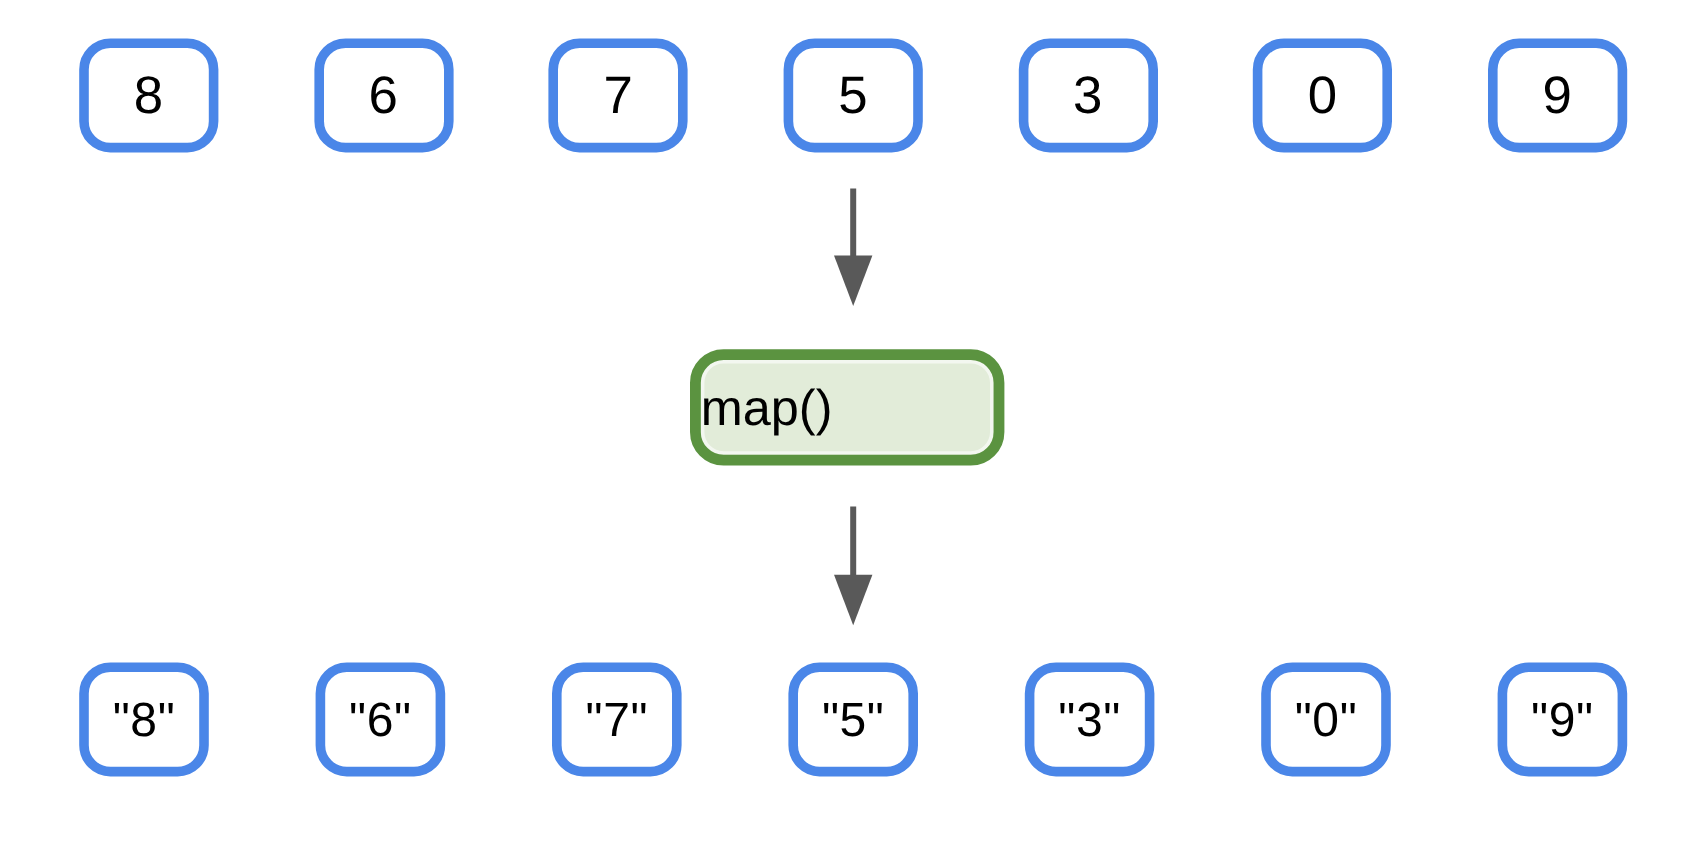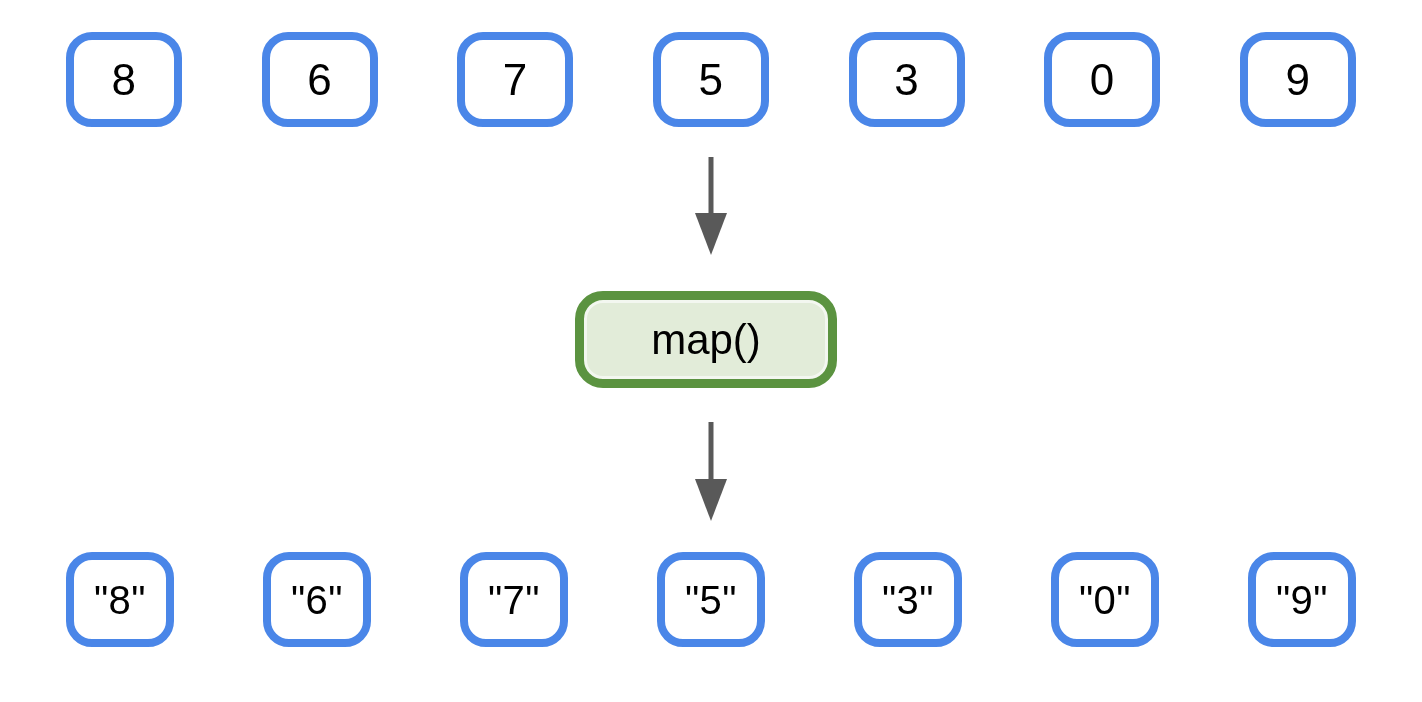--- a/index.html
+++ b/index.html
@@ -43,21 +43,21 @@
   }
   .map-box{
     position:absolute;
     left:575px;top:291px;
     width:262px;height:97px;
     box-sizing:border-box;
     border:9px solid var(--map-border);
     border-radius:28px;
     background:var(--map-fill);
     box-shadow:inset 0 0 0 3px rgba(255,255,255,0.6);
-    display:flex;align-items:center;justify-content:center;
+    display:flex;align-items:center;
     font-size:42px;line-height:1;
   }
   .arrow{
     position:absolute;
     left:690px;
     width:42px;
   }
   .arrow-1{top:155px;}
   .arrow-2{top:420px;}
 </style>

